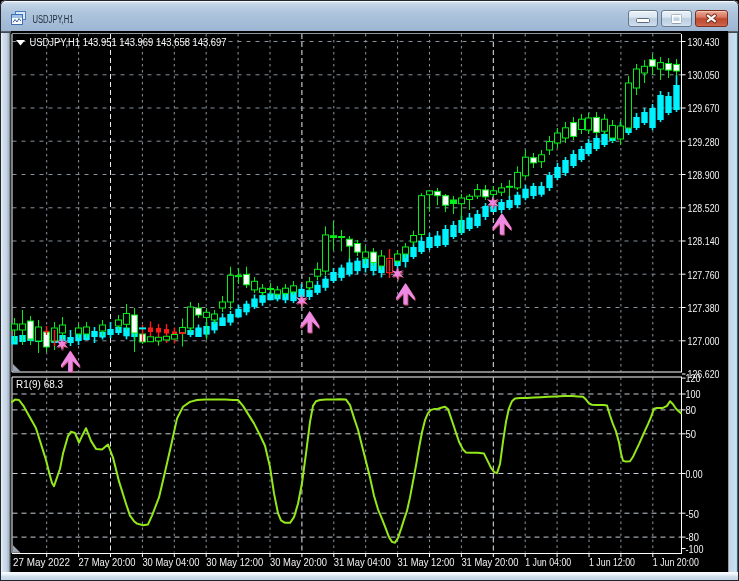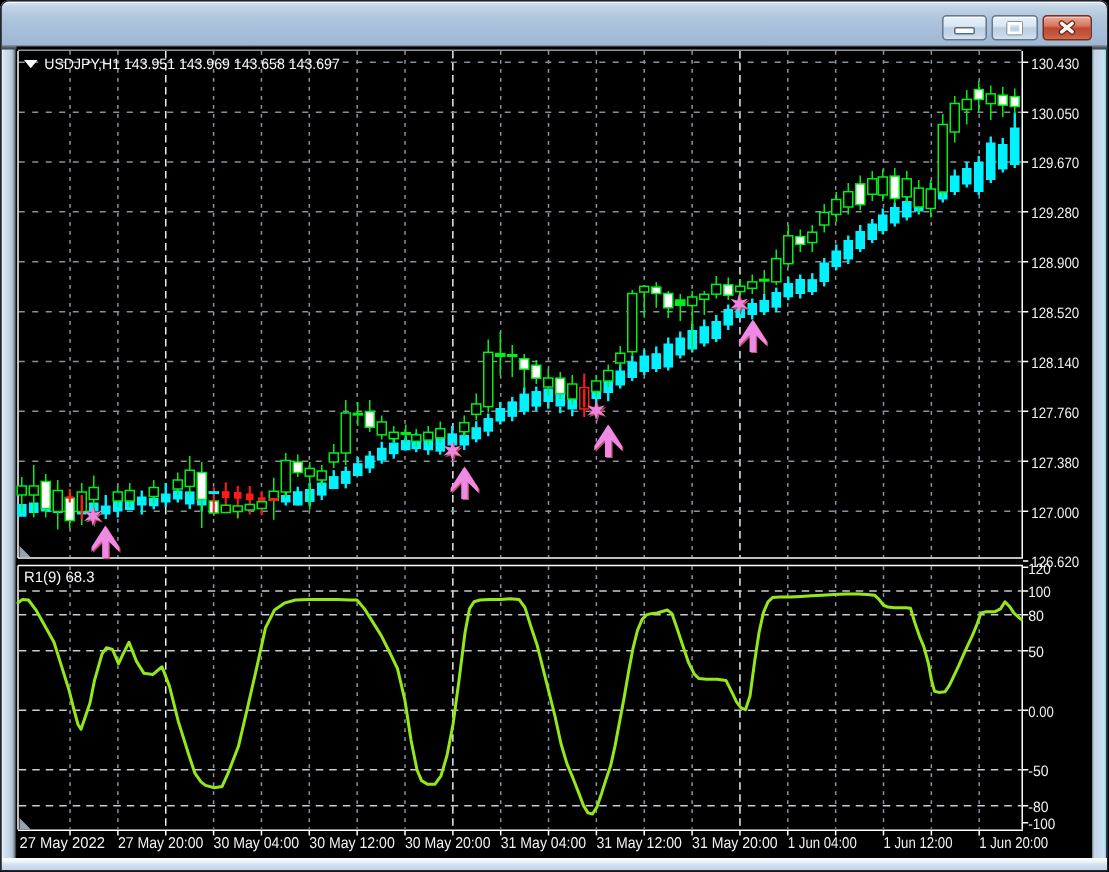--- a/index.html
+++ b/index.html
@@ -492,20 +492,30 @@
 <text x="142.4" y="565.5" font-family="Liberation Sans, sans-serif" font-size="10.5" fill="#f2f2f2" textLength="57" lengthAdjust="spacingAndGlyphs">30 May 04:00</text>
 <text x="206.2" y="565.5" font-family="Liberation Sans, sans-serif" font-size="10.5" fill="#f2f2f2" textLength="57" lengthAdjust="spacingAndGlyphs">30 May 12:00</text>
 <text x="270.0" y="565.5" font-family="Liberation Sans, sans-serif" font-size="10.5" fill="#f2f2f2" textLength="57" lengthAdjust="spacingAndGlyphs">30 May 20:00</text>
 <text x="333.8" y="565.5" font-family="Liberation Sans, sans-serif" font-size="10.5" fill="#f2f2f2" textLength="57" lengthAdjust="spacingAndGlyphs">31 May 04:00</text>
 <text x="397.6" y="565.5" font-family="Liberation Sans, sans-serif" font-size="10.5" fill="#f2f2f2" textLength="57" lengthAdjust="spacingAndGlyphs">31 May 12:00</text>
 <text x="461.4" y="565.5" font-family="Liberation Sans, sans-serif" font-size="10.5" fill="#f2f2f2" textLength="57" lengthAdjust="spacingAndGlyphs">31 May 20:00</text>
 <text x="525.2" y="565.5" font-family="Liberation Sans, sans-serif" font-size="10.5" fill="#f2f2f2" textLength="46" lengthAdjust="spacingAndGlyphs">1 Jun 04:00</text>
 <text x="589.0" y="565.5" font-family="Liberation Sans, sans-serif" font-size="10.5" fill="#f2f2f2" textLength="46" lengthAdjust="spacingAndGlyphs">1 Jun 12:00</text>
 <text x="652.8" y="565.5" font-family="Liberation Sans, sans-serif" font-size="10.5" fill="#f2f2f2" textLength="46" lengthAdjust="spacingAndGlyphs">1 Jun 20:00</text>
  </svg>
+ <div id="titlebar2" style="position:absolute;left:1px;top:1px;width:737px;height:30px;background:linear-gradient(180deg,#dce8f3 0%,#c2d3e5 12%,#aec5dd 38%,#a5bdd8 70%,#9db6d3 100%);">
+   <svg width="737" height="30" viewBox="0 0 737 30">
+
+     <rect x="14.5" y="10.5" width="10" height="8" fill="#dcebfa" stroke="#4a7ab8" stroke-width="1"></rect>
+     <rect x="10.5" y="13.5" width="11" height="10" fill="#ffffff" stroke="#3f6fb0" stroke-width="1"></rect>
+     <rect x="11" y="14" width="10" height="3" fill="#9cc0e8"></rect>
+     <path d="M 12 21.5 L 14 18.5 L 16 21 L 18 17.5 L 20 20" fill="none" stroke="#2f5fa8" stroke-width="1"></path>
+     <text x="31.5" y="22" font-family="Liberation Sans, sans-serif" font-size="10" fill="#1c2835" textLength="41" lengthAdjust="spacingAndGlyphs">USDJPY,H1</text>
+   </svg>
+ </div>
  <div class="btn" id="bmin">
       <svg width="28" height="15" viewBox="0 0 28 15">
         <rect x="7.5" y="7.5" width="13" height="4" rx="1" fill="#fff" stroke="#5d6c7c" stroke-width="1"></rect>
       </svg>
     </div>
  <div class="btn" id="bres">
       <svg width="29" height="15" viewBox="0 0 29 15">
         <rect x="9.5" y="3.5" width="10" height="8.5" rx="1" fill="none" stroke="#5d6c7c" stroke-width="1"></rect>
         <rect x="10.5" y="4.5" width="8" height="6.5" fill="none" stroke="#ffffff" stroke-width="2"></rect>
       </svg>

